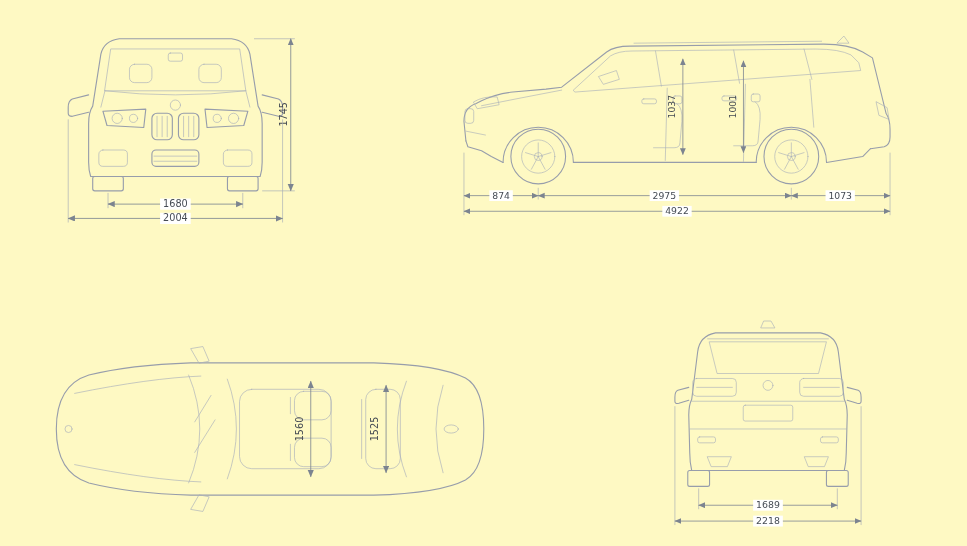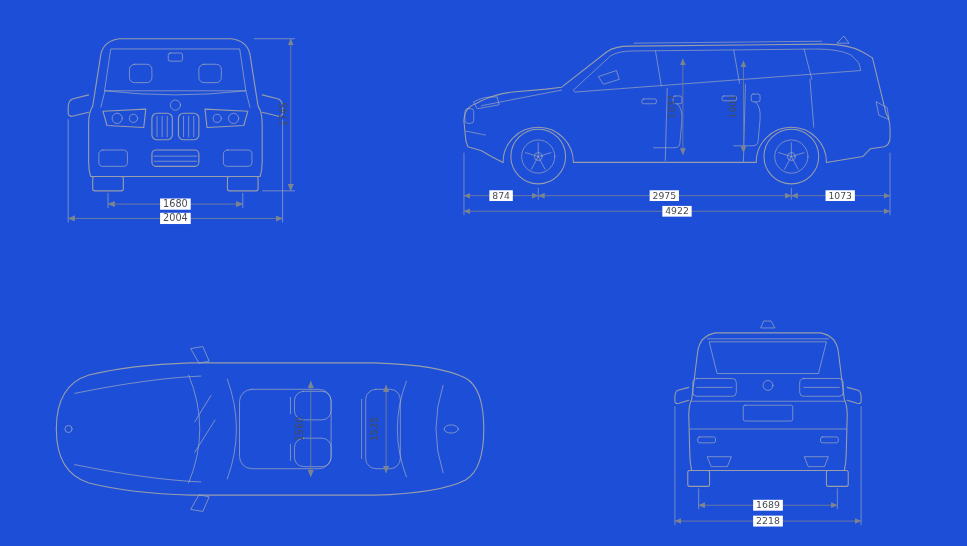--- a/index.html
+++ b/index.html
@@ -1,16 +1,16 @@
 <!DOCTYPE html>
 <html><head>
 <meta charset="utf-8">
 <style>
   html,body{margin:0;padding:0;background:#ffffff}
-  .stage{position:relative;width:967px;height:546px;background:#1d4ed8;overflow:hidden;
+  .stage{position:relative;width:967px;height:546px;background:#fef9c3;overflow:hidden;
          font-family:"DejaVu Sans",sans-serif}
   .view{position:absolute}
   .car{fill:none;stroke:#979dab;stroke-width:1.1;stroke-linecap:round;stroke-linejoin:round}
   .thin{fill:none;stroke:#aab0ba;stroke-width:.65;stroke-linecap:round;stroke-linejoin:round}
   .dim{fill:none;stroke:#7c8490;stroke-width:.8}
   .ext{fill:none;stroke:#a6acb6;stroke-width:.65}
   .lbl{font-family:"DejaVu Sans",sans-serif;font-size:9.5px;fill:#454b54;text-anchor:middle}
   .bg{fill:#ffffff;stroke:none}
 </style>
 </head>

